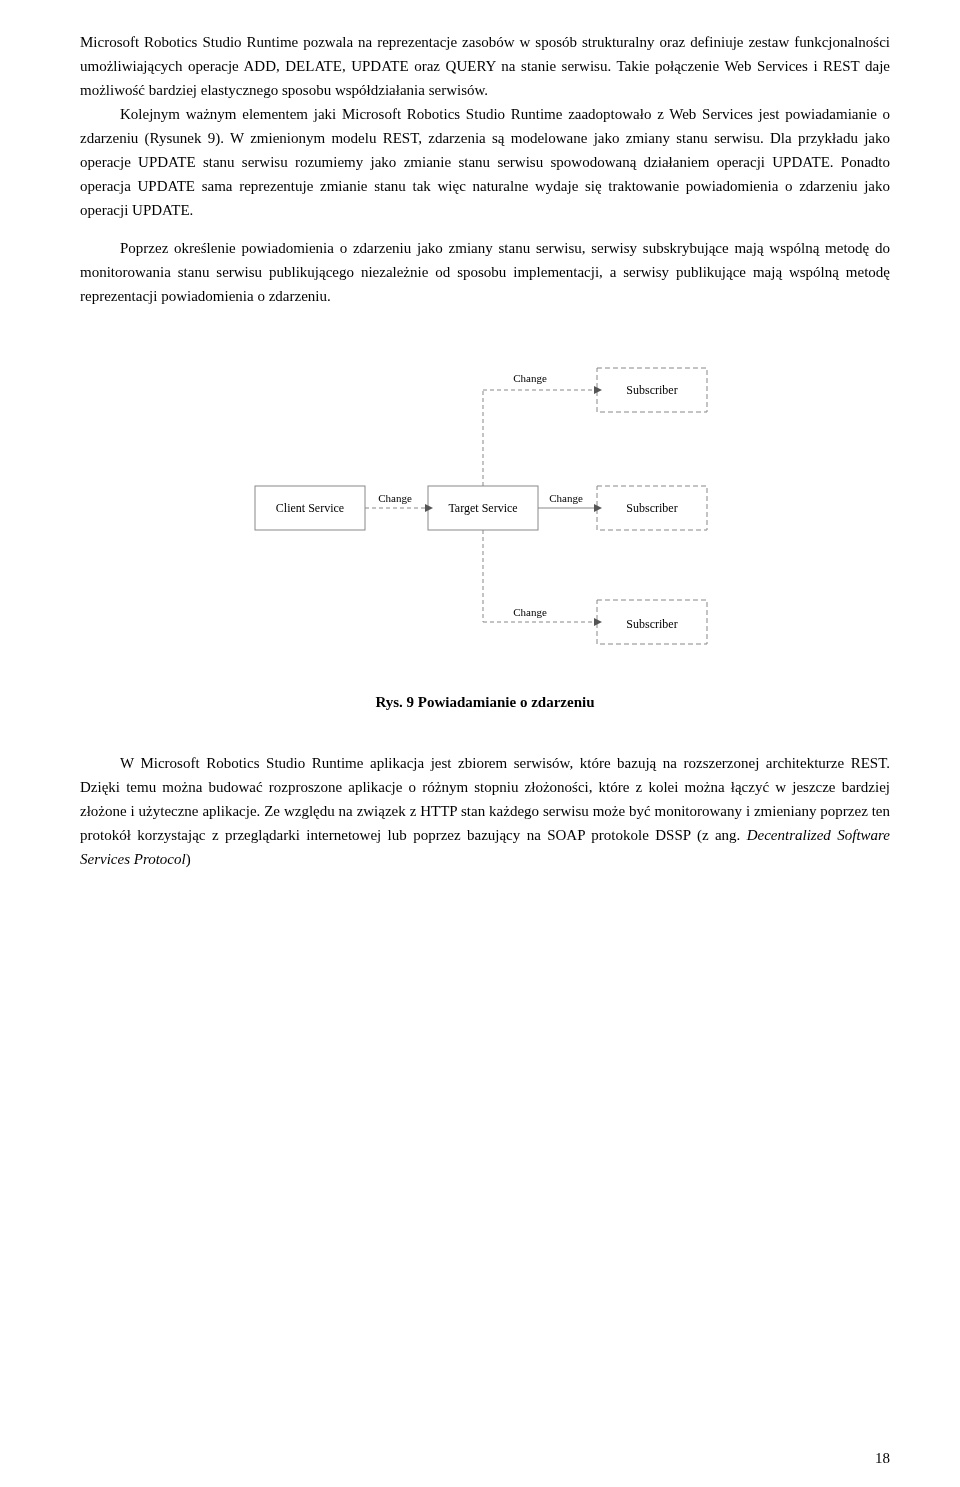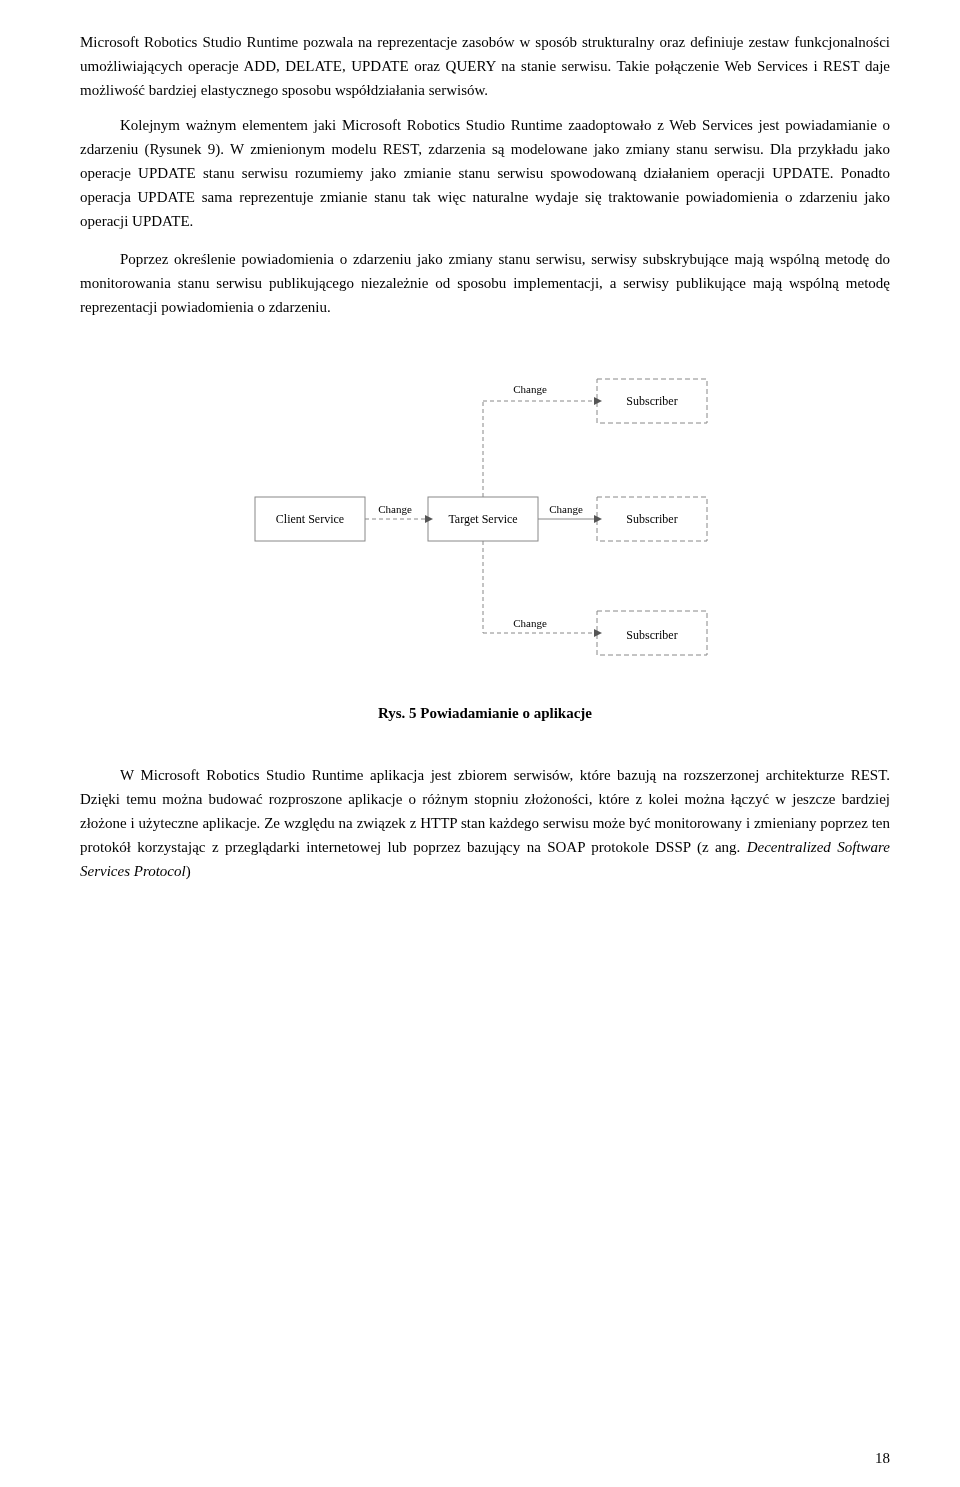--- a/index.html
+++ b/index.html
@@ -26,21 +26,20 @@
     .paragraph {
       text-align: justify;
       line-height: 1.6;
     }
 
     .paragraph-indented {
       text-align: justify;
       line-height: 1.6;
       margin-bottom: 14px;
       text-indent: 40px;
-      margin-top: 11px;
     }
 
     .diagram-container {
       display: flex;
       flex-direction: column;
       align-items: center;
       margin: 30px auto 10px auto;
       width: 480px;
       position: relative;
     }
@@ -113,22 +112,22 @@
       <text x="285" y="44" text-anchor="middle" font-family="Times New Roman, serif" font-size="11" fill="#000">Change</text>
 
       <line x1="238" y1="192" x2="238" y2="284" stroke="#888" stroke-width="1" stroke-dasharray="4,3"></line>
       <line x1="238" y1="284" x2="349" y2="284" stroke="#888" stroke-width="1" stroke-dasharray="4,3"></line>
       <polygon points="349,280 357,284 349,288" fill="#555"></polygon>
       <text x="285" y="278" text-anchor="middle" font-family="Times New Roman, serif" font-size="11" fill="#000">Change</text>
 
     </svg>
 
     <div class="diagram-caption">
-      <span>Rys. 5</span>
-      <span>Powiadamianie o aplikacje</span>
+      <span>Rys. 9</span>
+      <span>Powiadamianie o zdarzeniu</span>
     </div>
   </div>
 
   <p class="paragraph-indented">
     <span>W Microsoft Robotics Studio Runtime aplikacja jest zbiorem serwisów, które bazują na rozszerzonej architekturze REST. Dzięki temu można budować rozproszone aplikacje o różnym stopniu złożoności, które z kolei można łączyć w jeszcze bardziej złożone i użyteczne aplikacje. Ze względu na związek z HTTP stan każdego serwisu może być monitorowany i zmieniany poprzez ten protokół korzystając z przeglądarki internetowej lub poprzez bazujący na SOAP protokole DSSP (z ang. </span><em>Decentralized Software Services Protocol</em><span>)</span>
   </p>
 
 </div>
 
 <div class="page-number">18</div>

